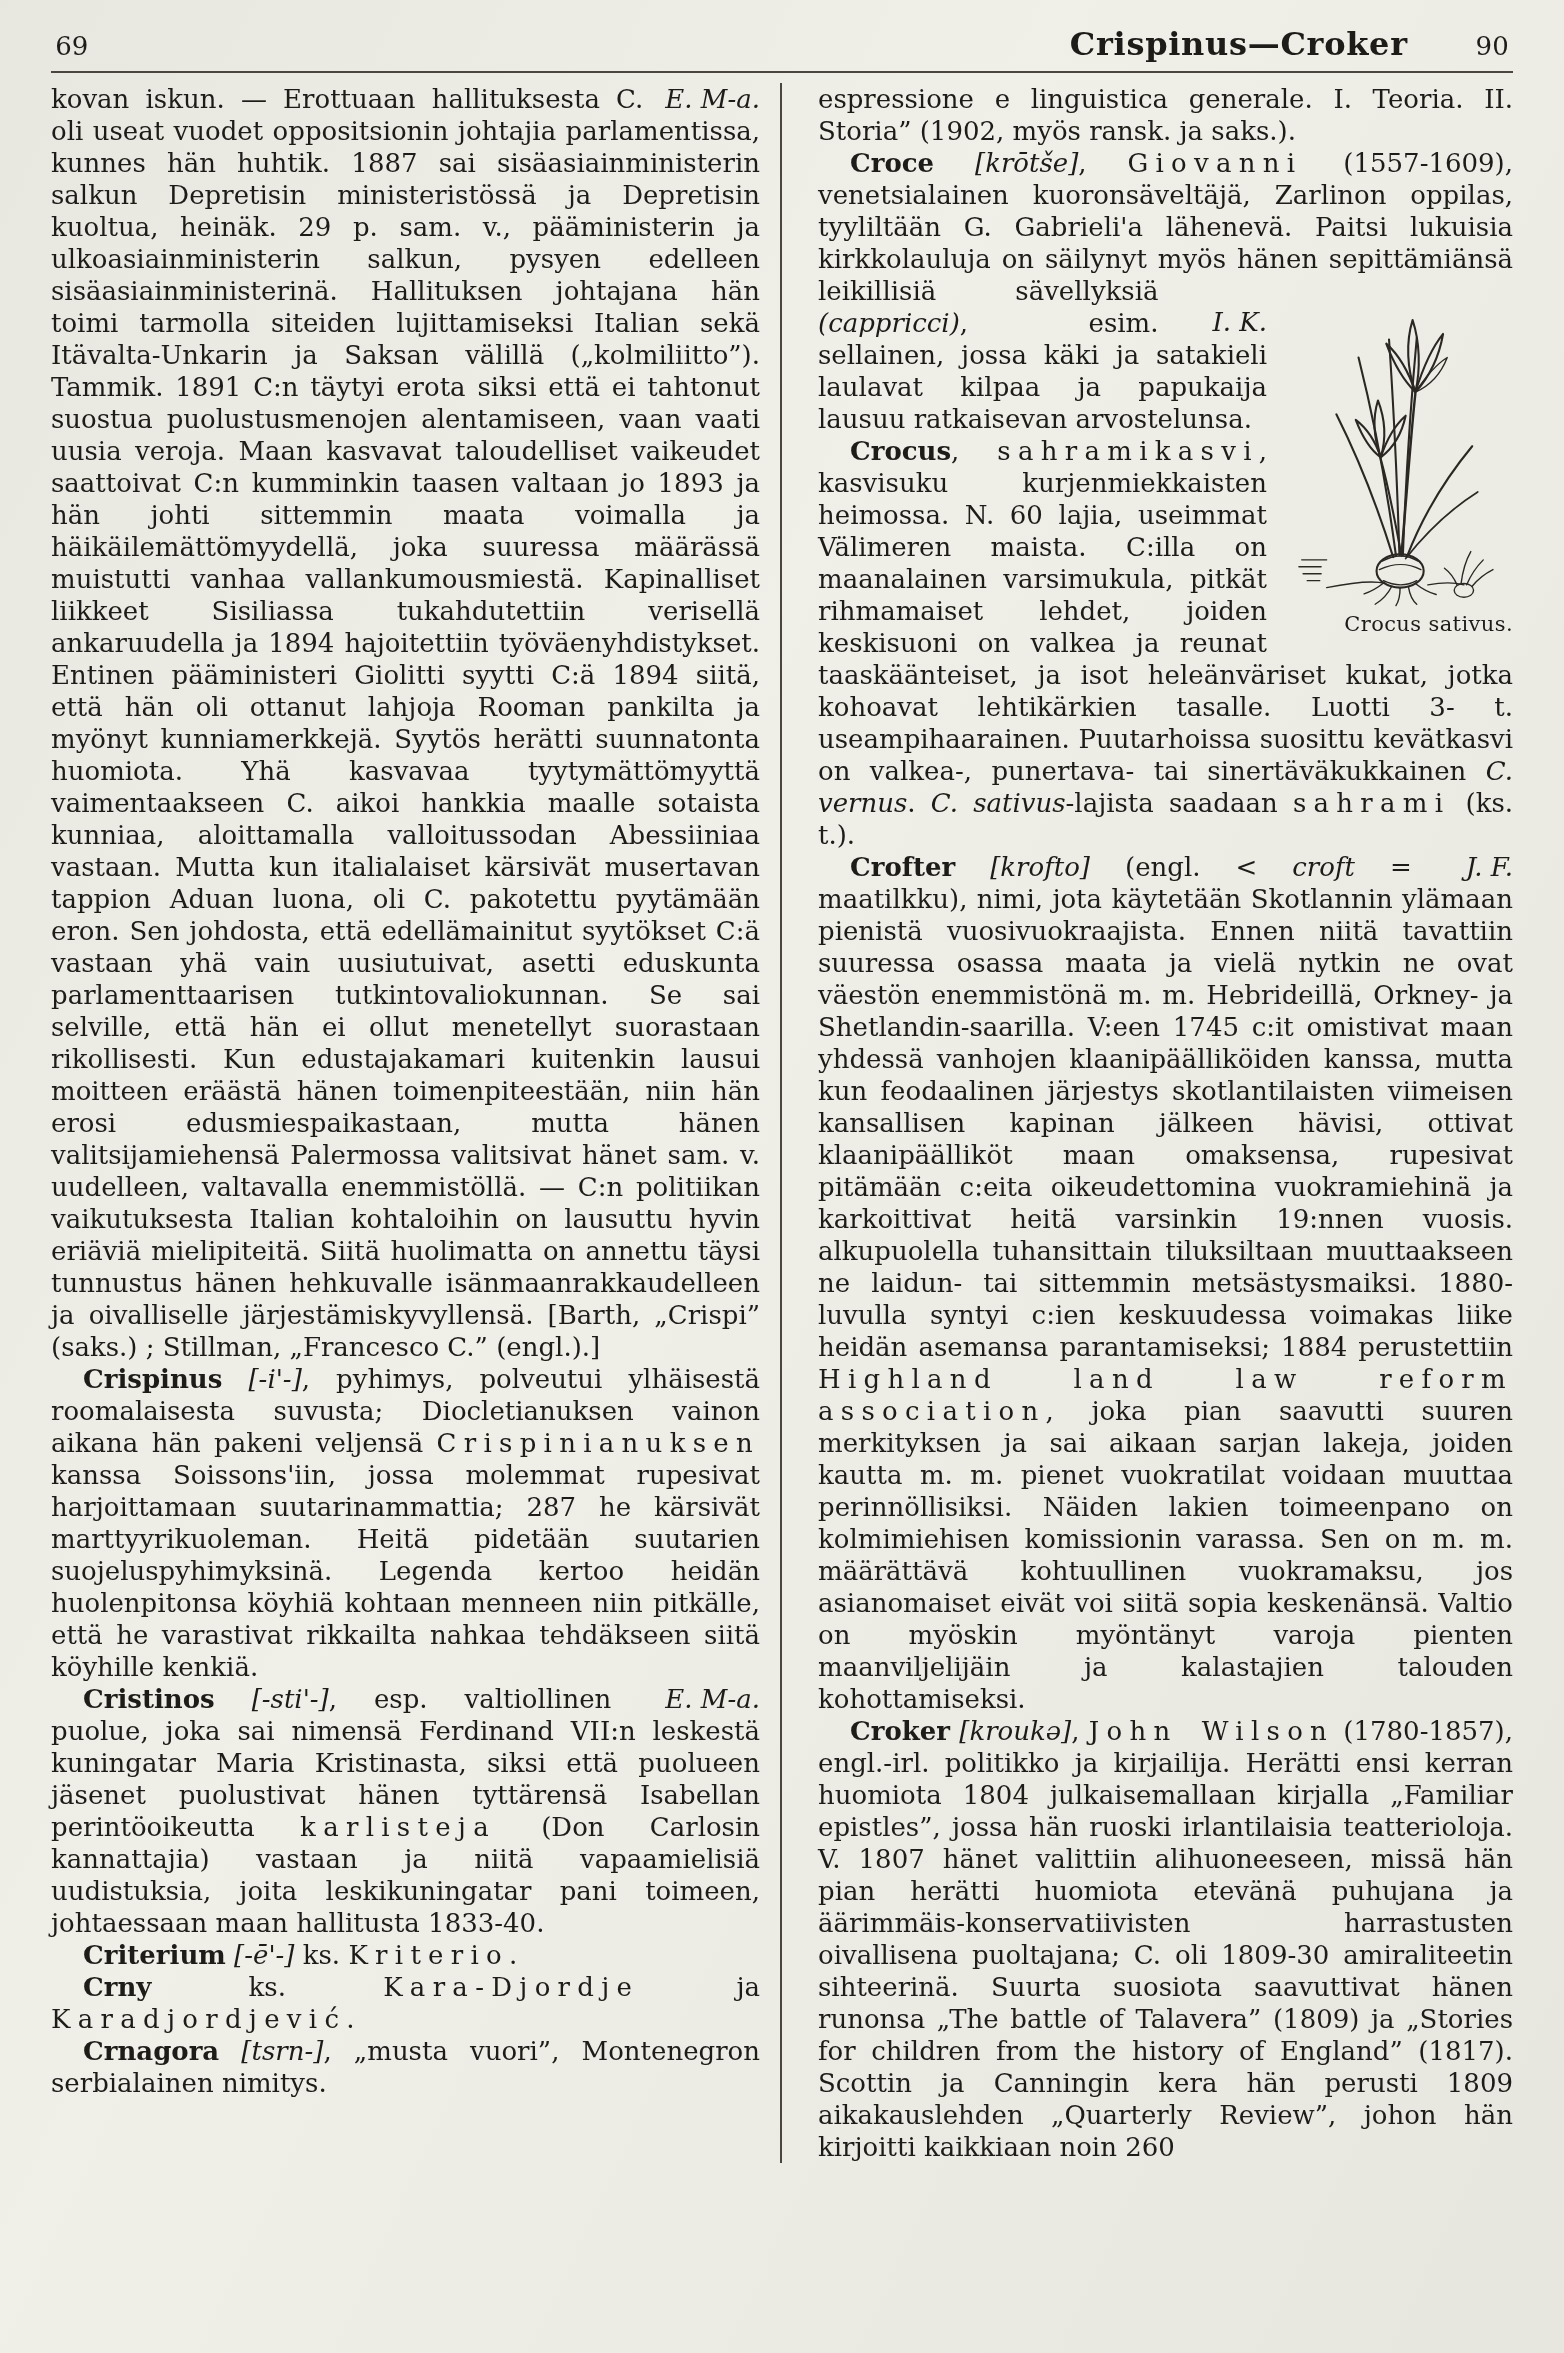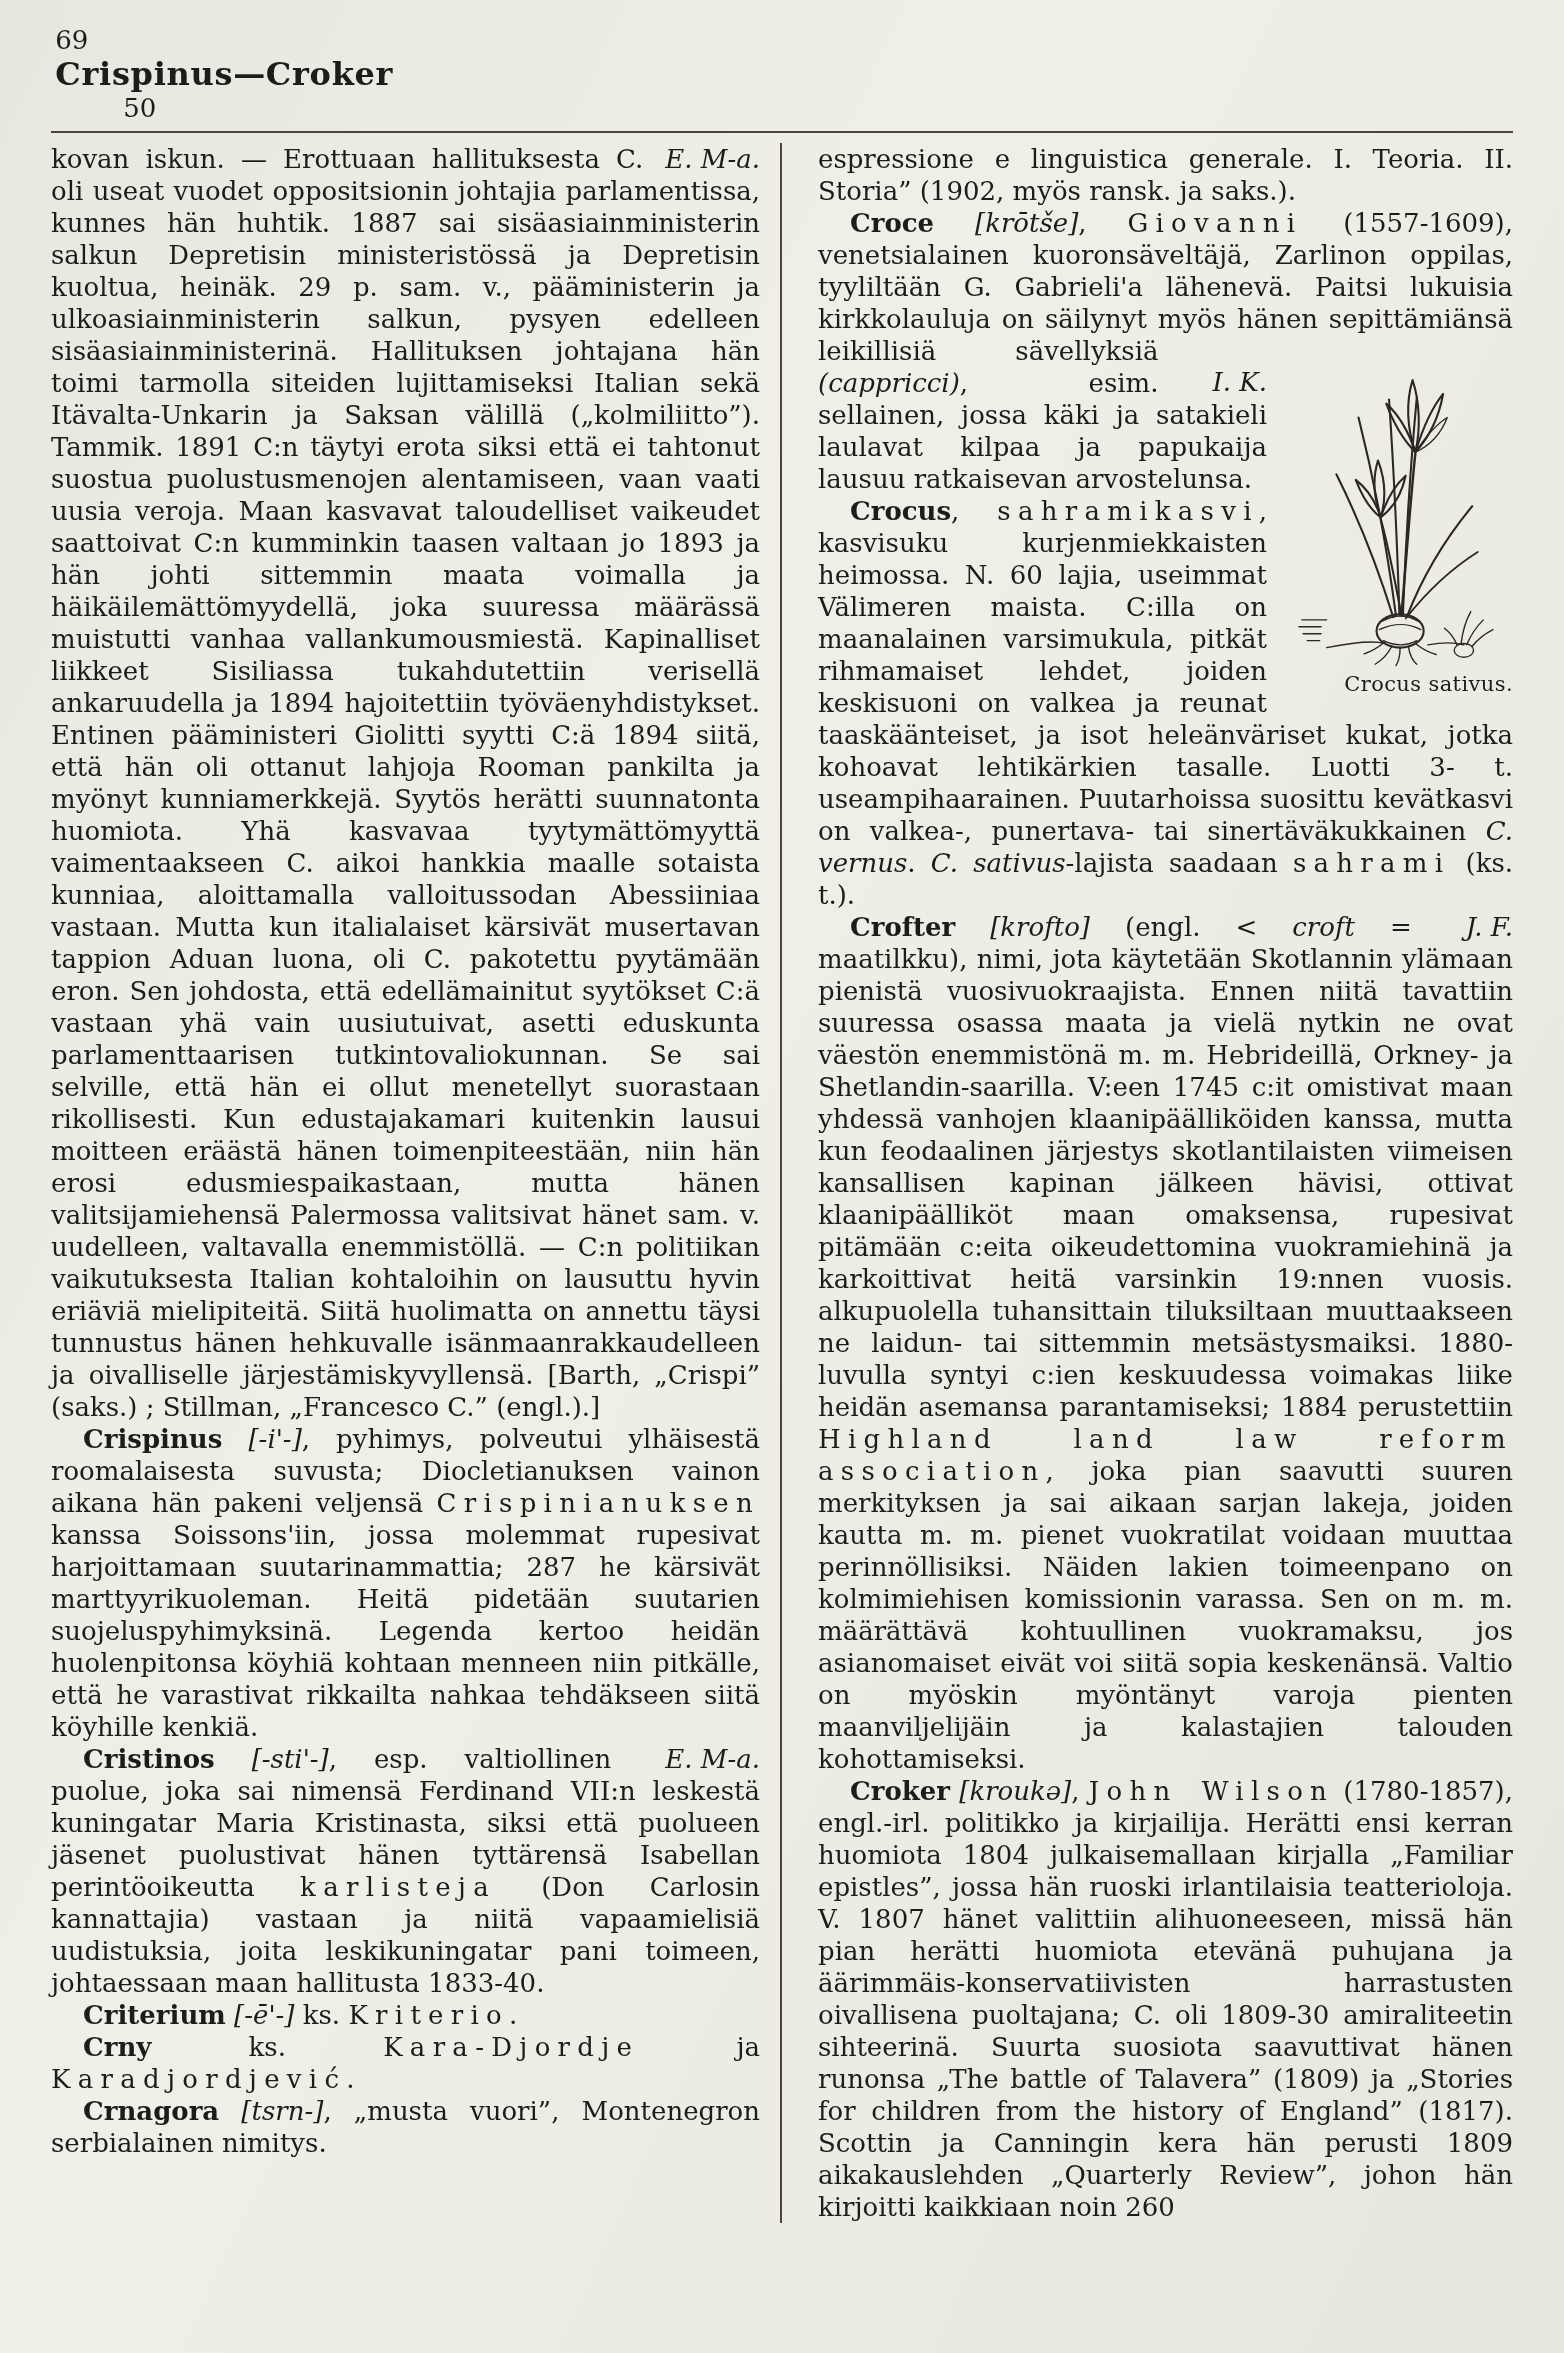--- a/index.html
+++ b/index.html
@@ -12,21 +12,20 @@
     width:1564px;height:2354px;overflow:hidden;
     background:var(--paper);
     background-image:linear-gradient(115deg, rgba(0,0,0,0.03), rgba(255,255,255,0.04) 40%, rgba(0,0,0,0.035));
     color:var(--ink);
     font-family:"DejaVu Serif","Liberation Serif",serif;
   }
   .page{padding:24.6px 51px 29px 51px;}
   .page-header{
     display:flex;align-items:baseline;
     padding:0 4.3px 8.7px 4.3px;
-    flex-direction:column;
   }
   .page-num{font-size:26px;width:101px;}
   .page-num.right{text-align:right;}
   .page-title{flex:1;text-align:right;font-weight:bold;font-size:32px;letter-spacing:0.7px;}
   .columns{
     display:flex;
     border-top:2.2px solid var(--rule);
     padding-top:10px;
   }
   .column{width:50%;box-sizing:border-box;}
@@ -57,21 +56,21 @@
   .fig-caption{font-size:21px;line-height:26px;margin-top:4.3px;letter-spacing:0.4px;}
 </style>
 </head>
 <body>
 
 <div class="page">
 
   <div class="page-header">
     <span class="page-num">69</span>
     <span class="page-title">Crispinus—Croker</span>
-    <span class="page-num right">50</span>
+    <span class="page-num right">90</span>
   </div>
 
   <div class="columns">
     <div class="column left" id="col-left">
         <p class="para noindent"><span class="sig">E. M-a.</span><span class="run">kovan iskun. — Erottuaan hallituksesta C. oli useat vuodet oppositsionin johtajia parlamentissa, kunnes hän huhtik. 1887 sai sisäasiainministerin salkun Depretisin ministeristössä ja Depretisin kuoltua, heinäk. 29 p. sam. v., pääministerin ja ulkoasiainministerin salkun, pysyen edelleen sisäasiainministerinä. Hallituksen johtajana hän toimi tarmolla siteiden lujittamiseksi Italian sekä Itävalta-Unkarin ja Saksan välillä („kolmiliitto”). Tammik. 1891 C:n täytyi erota siksi että ei tahtonut suostua puolustusmenojen alentamiseen, vaan vaati uusia veroja. Maan kasvavat taloudelliset vaikeudet saattoivat C:n kumminkin taasen valtaan jo 1893 ja hän johti sittemmin maata voimalla ja häikäilemättömyydellä, joka suuressa määrässä muistutti vanhaa vallankumousmiestä. Kapinalliset liikkeet Sisiliassa tukahdutettiin verisellä ankaruudella ja 1894 hajoitettiin työväenyhdistykset. Entinen pääministeri Giolitti syytti C:ä 1894 siitä, että hän oli ottanut lahjoja Rooman pankilta ja myönyt kunniamerkkejä. Syytös herätti suunnatonta huomiota. Yhä kasvavaa tyytymättömyyttä vaimentaakseen C. aikoi hankkia maalle sotaista kunniaa, aloittamalla valloitussodan Abessiiniaa vastaan. Mutta kun italialaiset kärsivät musertavan tappion Aduan luona, oli C. pakotettu pyytämään eron. Sen johdosta, että edellämainitut syytökset C:ä vastaan yhä vain uusiutuivat, asetti eduskunta parlamenttaarisen tutkintovaliokunnan. Se sai selville, että hän ei ollut menetellyt suorastaan rikollisesti. Kun edustajakamari kuitenkin lausui moitteen eräästä hänen toimenpiteestään, niin hän erosi edusmiespaikastaan, mutta hänen valitsijamiehensä Palermossa valitsivat hänet sam. v. uudelleen, valtavalla enemmistöllä. — C:n politiikan vaikutuksesta Italian kohtaloihin on lausuttu hyvin eriäviä mielipiteitä. Siitä huolimatta on annettu täysi tunnustus hänen hehkuvalle isänmaanrakkaudelleen ja oivalliselle järjestämiskyvyllensä. [Barth, „Crispi” (saks.) ; Stillman, „Francesco C.” (engl.).]</span></p>
         <p class="para"><span class="run s-b">Crispinus</span><span class="run s-i"> [-i'-]</span><span class="run">, pyhimys, polveutui ylhäisestä roomalaisesta suvusta; Diocletianuksen vainon aikana hän pakeni veljensä </span><span class="run s-sp">Crispinianuksen</span><span class="run"> kanssa Soissons'iin, jossa molemmat rupesivat harjoittamaan suutarinammattia; 287 he kärsivät marttyyrikuoleman. Heitä pidetään suutarien suojeluspyhimyksinä. Legenda kertoo heidän huolenpitonsa köyhiä kohtaan menneen niin pitkälle, että he varastivat rikkailta nahkaa tehdäkseen siitä köyhille kenkiä.</span></p>
         <p class="para"><span class="sig">E. M-a.</span><span class="run s-b">Cristinos</span><span class="run s-i"> [-sti'-]</span><span class="run">, esp. valtiollinen puolue, joka sai nimensä Ferdinand VII:n leskestä kuningatar Maria Kristinasta, siksi että puolueen jäsenet puolustivat hänen tyttärensä Isabellan perintöoikeutta </span><span class="run s-sp">karlisteja</span><span class="run"> (Don Carlosin kannattajia) vastaan ja niitä vapaamielisiä uudistuksia, joita leskikuningatar pani toimeen, johtaessaan maan hallitusta 1833-40.</span></p>
         <p class="para"><span class="run s-b">Criterium</span><span class="run s-i"> [-ē'-]</span><span class="run"> ks. </span><span class="run s-sp">Kriterio</span><span class="run">.</span></p>
         <p class="para"><span class="run s-b">Crny</span><span class="run"> ks. </span><span class="run s-sp">Kara-Djordje</span><span class="run"> ja </span><span class="run s-sp">Karadjordjević</span><span class="run">.</span></p>
         <p class="para"><span class="run s-b">Crnagora</span><span class="run s-i"> [tsrn-]</span><span class="run">, „musta vuori”, Montenegron serbialainen nimitys.</span></p>

